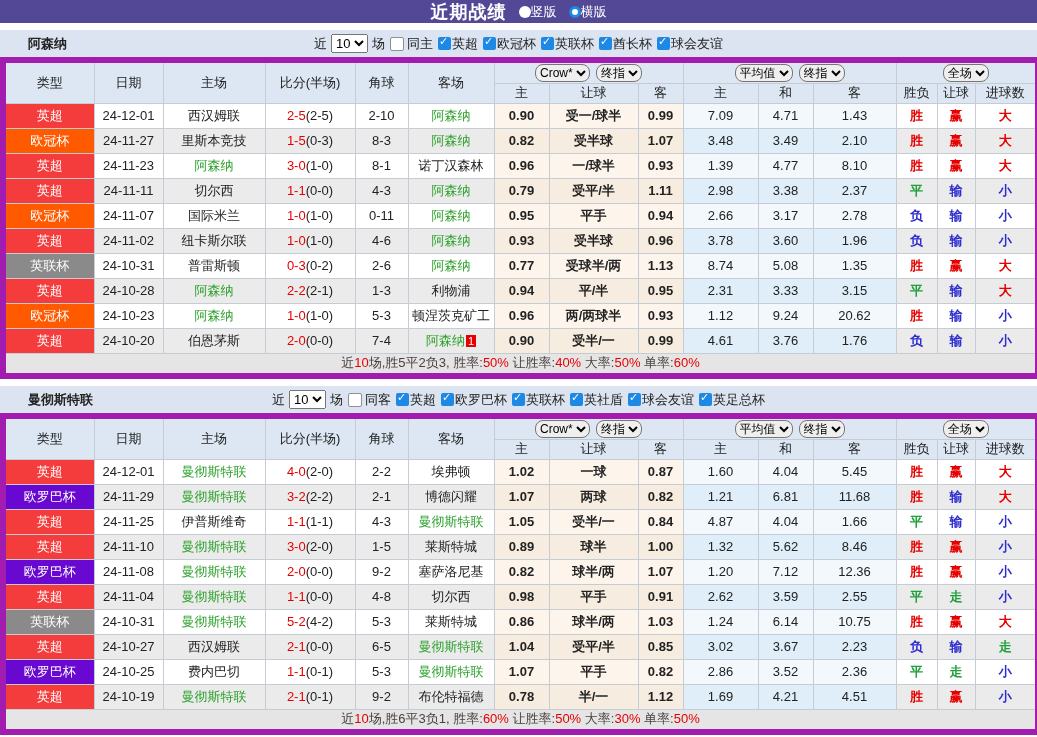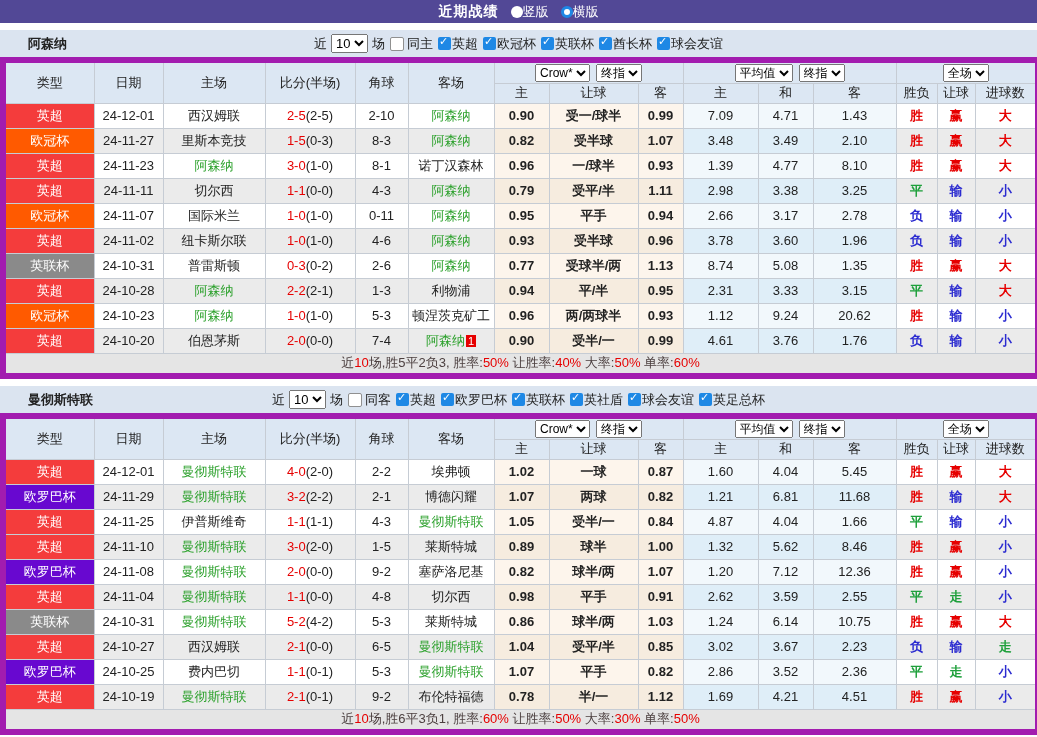--- a/index.html
+++ b/index.html
@@ -6,21 +6,21 @@
   body{
     width:1037px;
     font-family:"Liberation Sans","DejaVu Sans",sans-serif;
     font-size:13px;color:#222;
   }
   
   .title-bar{
     height:23px;background:#524896;
     display:flex;align-items:center;justify-content:center;gap:12px;
   }
-  .title-bar .title{color:#fff;font-weight:bold;font-size:14px;letter-spacing:1px;}
+  .title-bar .title{color:#fff;font-weight:bold;font-size:18px;letter-spacing:1px;}
   .radio-opt{display:inline-flex;align-items:center;color:#fff;font-size:13px;cursor:pointer;}
   .radio-dot{width:12px;height:12px;border-radius:50%;background:#fff;display:inline-block;box-sizing:content-box;}
   .radio-dot.selected{width:6px;height:6px;border:3px solid #1e88e5;background:#fff;}
   
   .section{margin-top:7px;}
   .filter-row{
     position:relative;height:27px;background:#dbe4f0;
     display:flex;align-items:center;justify-content:center;
   }
   .team-name{position:absolute;left:28px;font-weight:bold;color:#222;}
@@ -30,21 +30,21 @@
   .cb.checked{background:#1e88e5;border-radius:2px;}
   .cb.checked::after{content:"\2713";position:absolute;left:1px;top:-2px;color:#fff;font-size:11px;font-weight:bold;}
   .cb.unchecked{width:12px;height:12px;background:#fff;border:1px solid #909090;border-radius:2px;margin-right:2px;}
   .cb-label{margin-left:1px;}
   
   table{border-collapse:collapse;table-layout:fixed;width:1037px;border:6px solid #a21caf;padding-left:24px;}
   td{border:1px solid #c6ccd4;text-align:center;padding:0;overflow:hidden;white-space:nowrap;}
   thead td.hd{background:#dce7f3;font-weight:normal;color:#222;}
   tr.hrow1{height:23px;}
   tr.hrow2{height:20px;}
-  tr.hrow1 select{font-size:12px;margin:0 3px;}
+  tr.hrow1 select{font-size:12px;margin:0 3px;border-radius:8px;}
   tbody tr{height:25px;}
   tbody tr.even td{background:#ebebeb;}
   tbody td.hcap{background:#fdf5ec;font-weight:bold;}
   tbody tr.even td.hcap{background:#f6ecdf;}
   tbody td.avg{background:#f2f8fc;}
   tbody tr.even td.avg{background:#dfeef8;margin-left:8px;}
   td.type{color:#fff;}
   .score-main{color:#e60000;}
   .score-half{color:#222;}
   .team-green{color:#2ca12c;}
@@ -194,21 +194,21 @@
             <td>24-11-11</td>
             <td><span>切尔西</span></td>
             <td><span class="score-main">1-1</span><span class="score-half">(0-0)</span></td>
             <td>4-3</td>
             <td><span class="team-green">阿森纳</span></td>
             <td class="hcap">0.79</td>
             <td class="hcap">受平/半</td>
             <td class="hcap">1.11</td>
             <td class="avg">2.98</td>
             <td class="avg">3.38</td>
-            <td class="avg">3.25</td>
+            <td class="avg">2.37</td>
             <td class="v-green">平</td>
             <td class="v-blue">输</td>
             <td class="v-blue">小</td>
           </tr>
           <tr class="odd">
             <td class="type" style="background: rgb(255, 90, 0);">欧冠杯</td>
             <td>24-11-07</td>
             <td><span>国际米兰</span></td>
             <td><span class="score-main">1-0</span><span class="score-half">(1-0)</span></td>
             <td>0-11</td>

